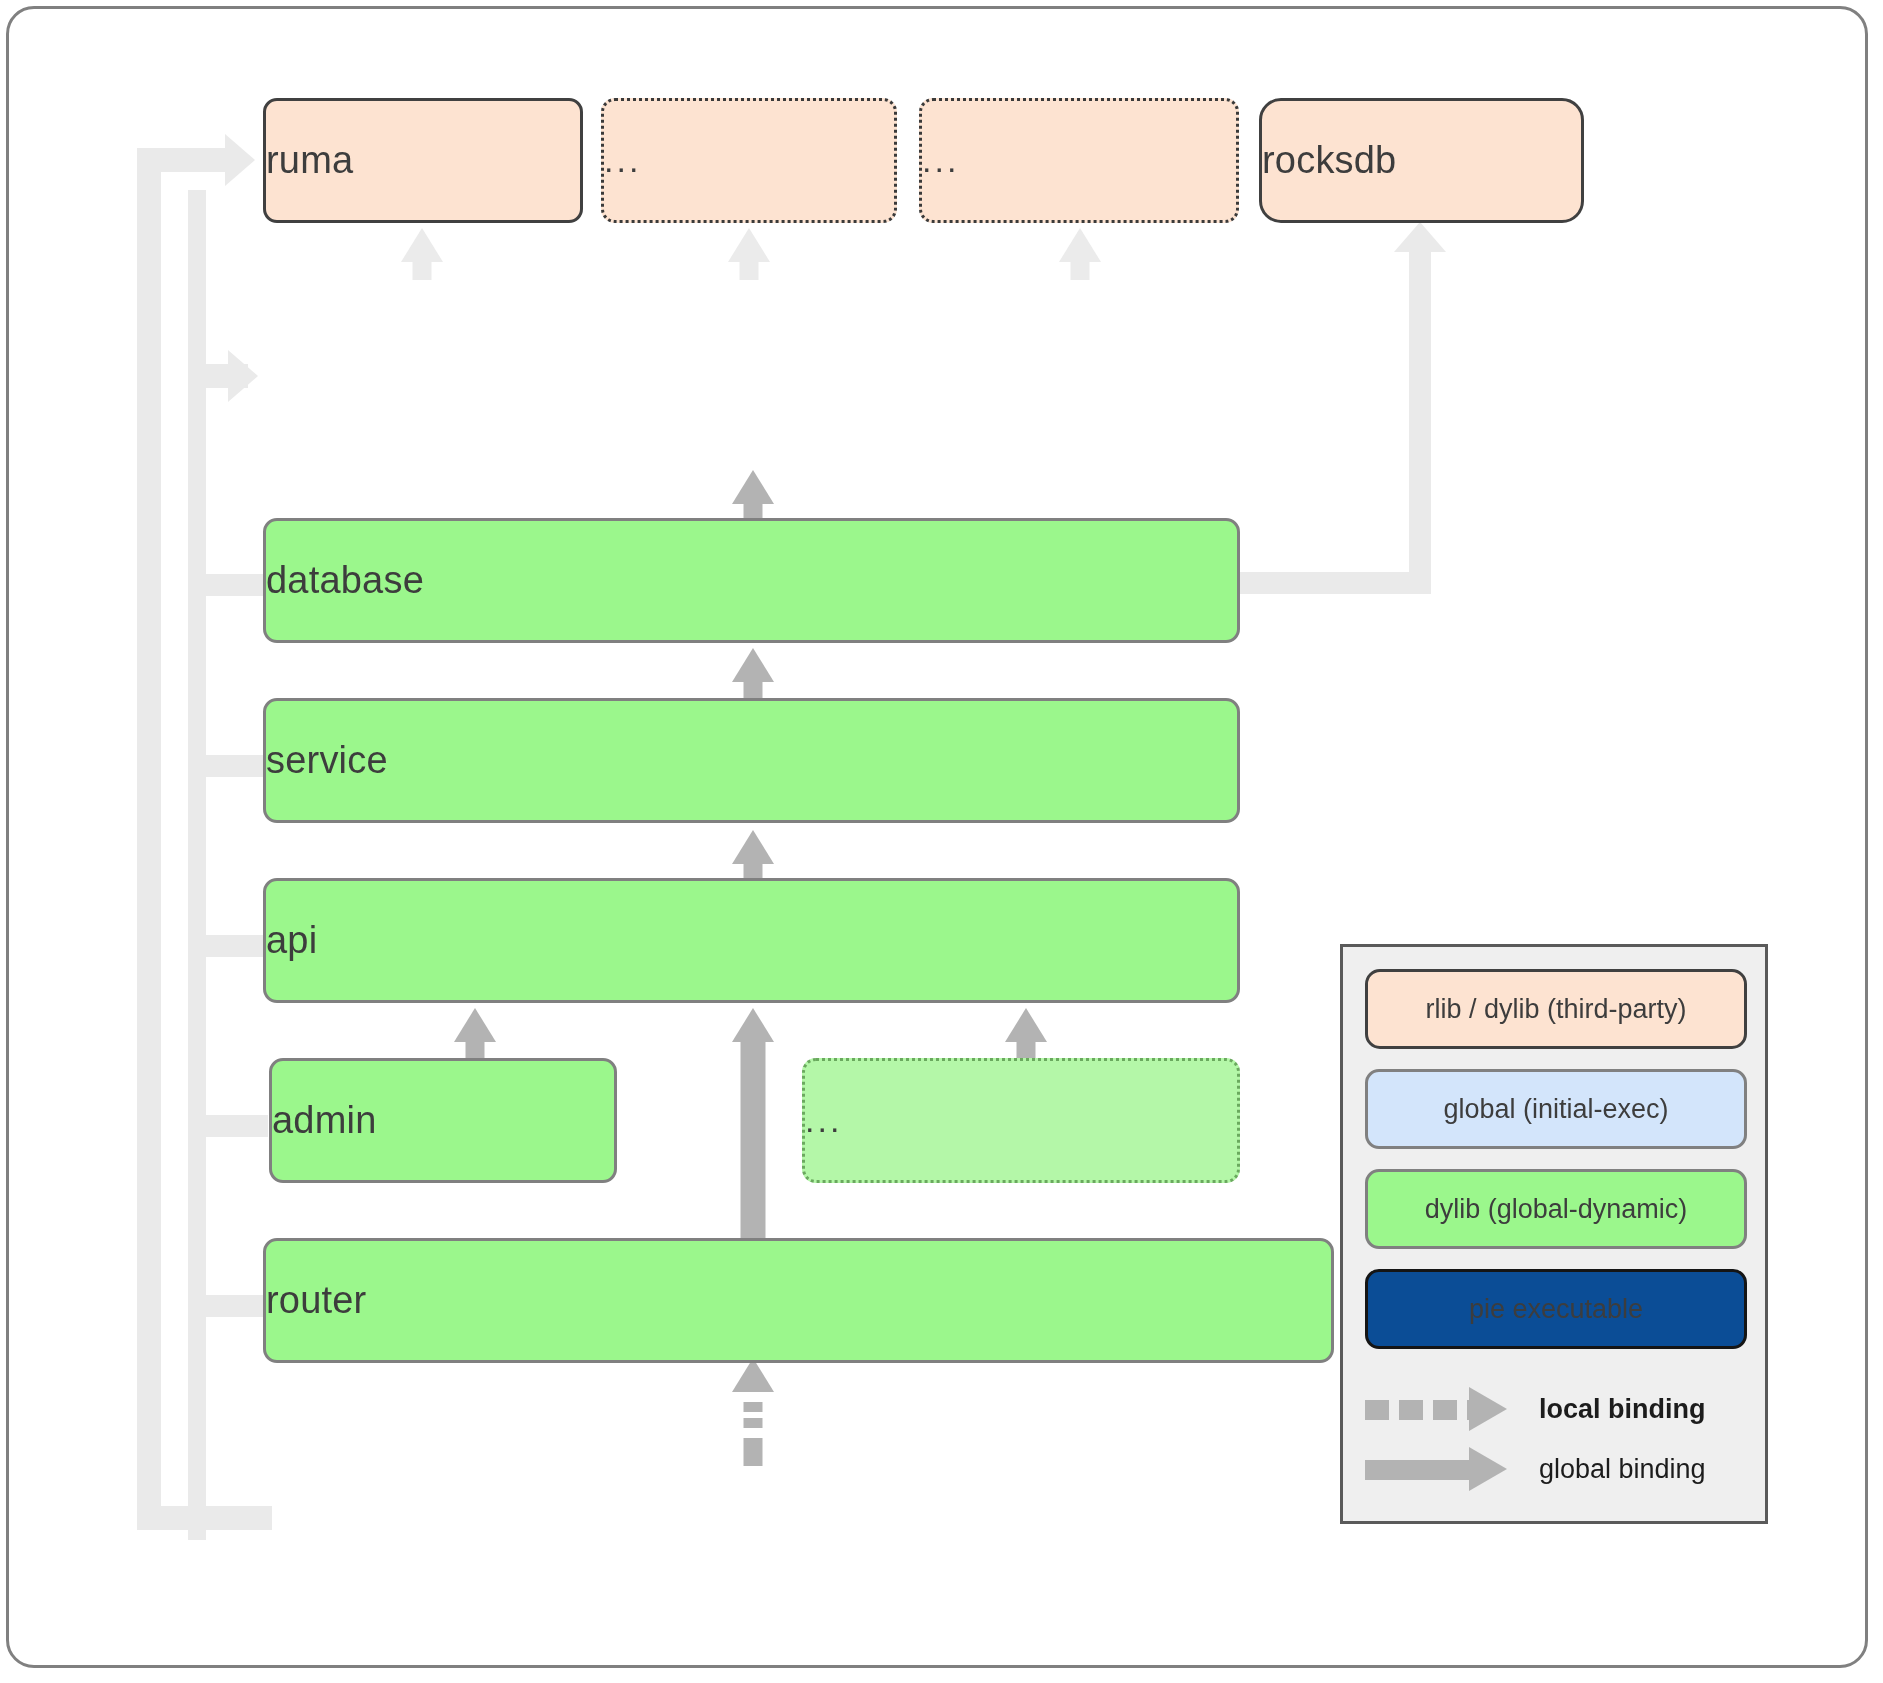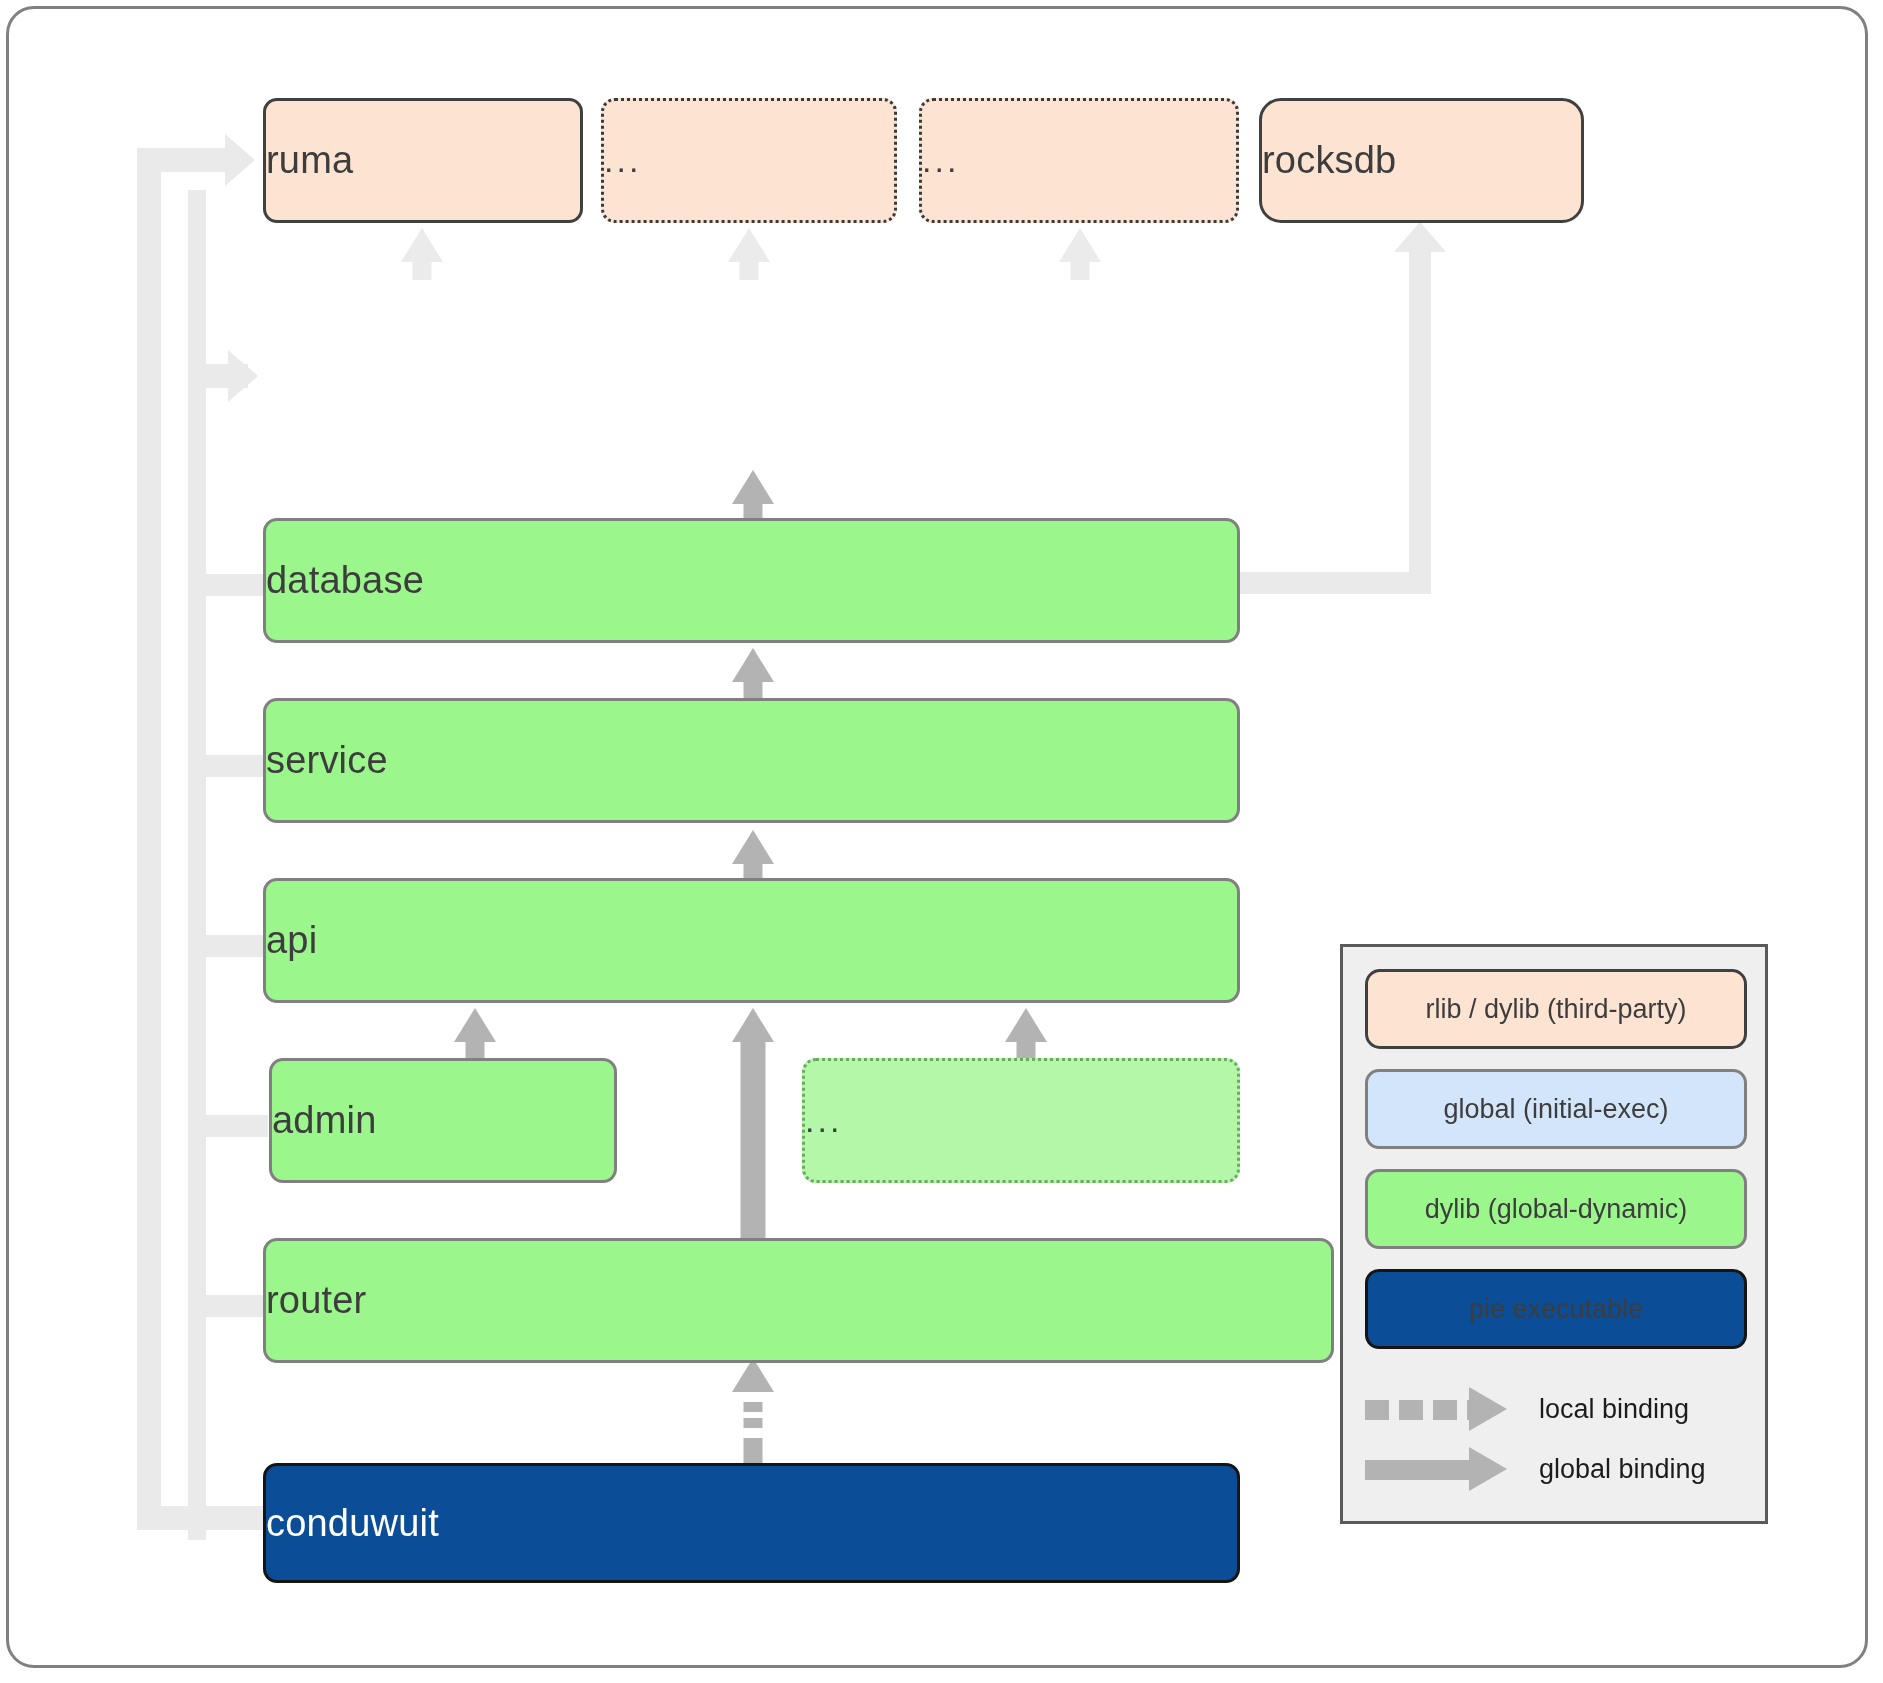--- a/index.html
+++ b/index.html
@@ -298,39 +298,36 @@
   </div>
 
   <div class="node n-global-dotted ellipsis" style="left:802px; top:1058px; width:438px; height:125px;">
     <span>...</span>
   </div>
 
   <div class="node n-global" style="left:263px; top:1238px; width:1071px; height:125px;">
     <span>router</span>
   </div>
 
-  <div class="node n-pie" style="left:263px; top:1463px; width:977px; height:120px;">
-    <span>conduwuit</span>
-  </div>
 
   <div id="legend">
     <div class="lg-box n-third" style="top:22px;border-radius:15px;">
       <span>rlib / dylib (third-party)</span>
     </div>
     <div class="lg-box n-initexec" style="top:122px;">
       <span>global (initial-exec)</span>
     </div>
     <div class="lg-box n-global" style="top:222px;">
       <span>dylib (global-dynamic)</span>
     </div>
     <div class="lg-box n-pie" style="top:322px;">
       <span>pie executable</span>
     </div>
 
-    <div class="lg-row" style="top:432px;">
+    <div class="lg-row" style="top:432px;font-weight:bold;">
       <div class="swatch-wrap">
         <div class="sw-shaft-dashed"></div>
         <div class="sw-head"></div>
       </div>
       <span class="lg-label">local binding</span>
     </div>
 
     <div class="lg-row" style="top:492px;">
       <div class="swatch-wrap">
         <div class="sw-shaft-solid"></div>

